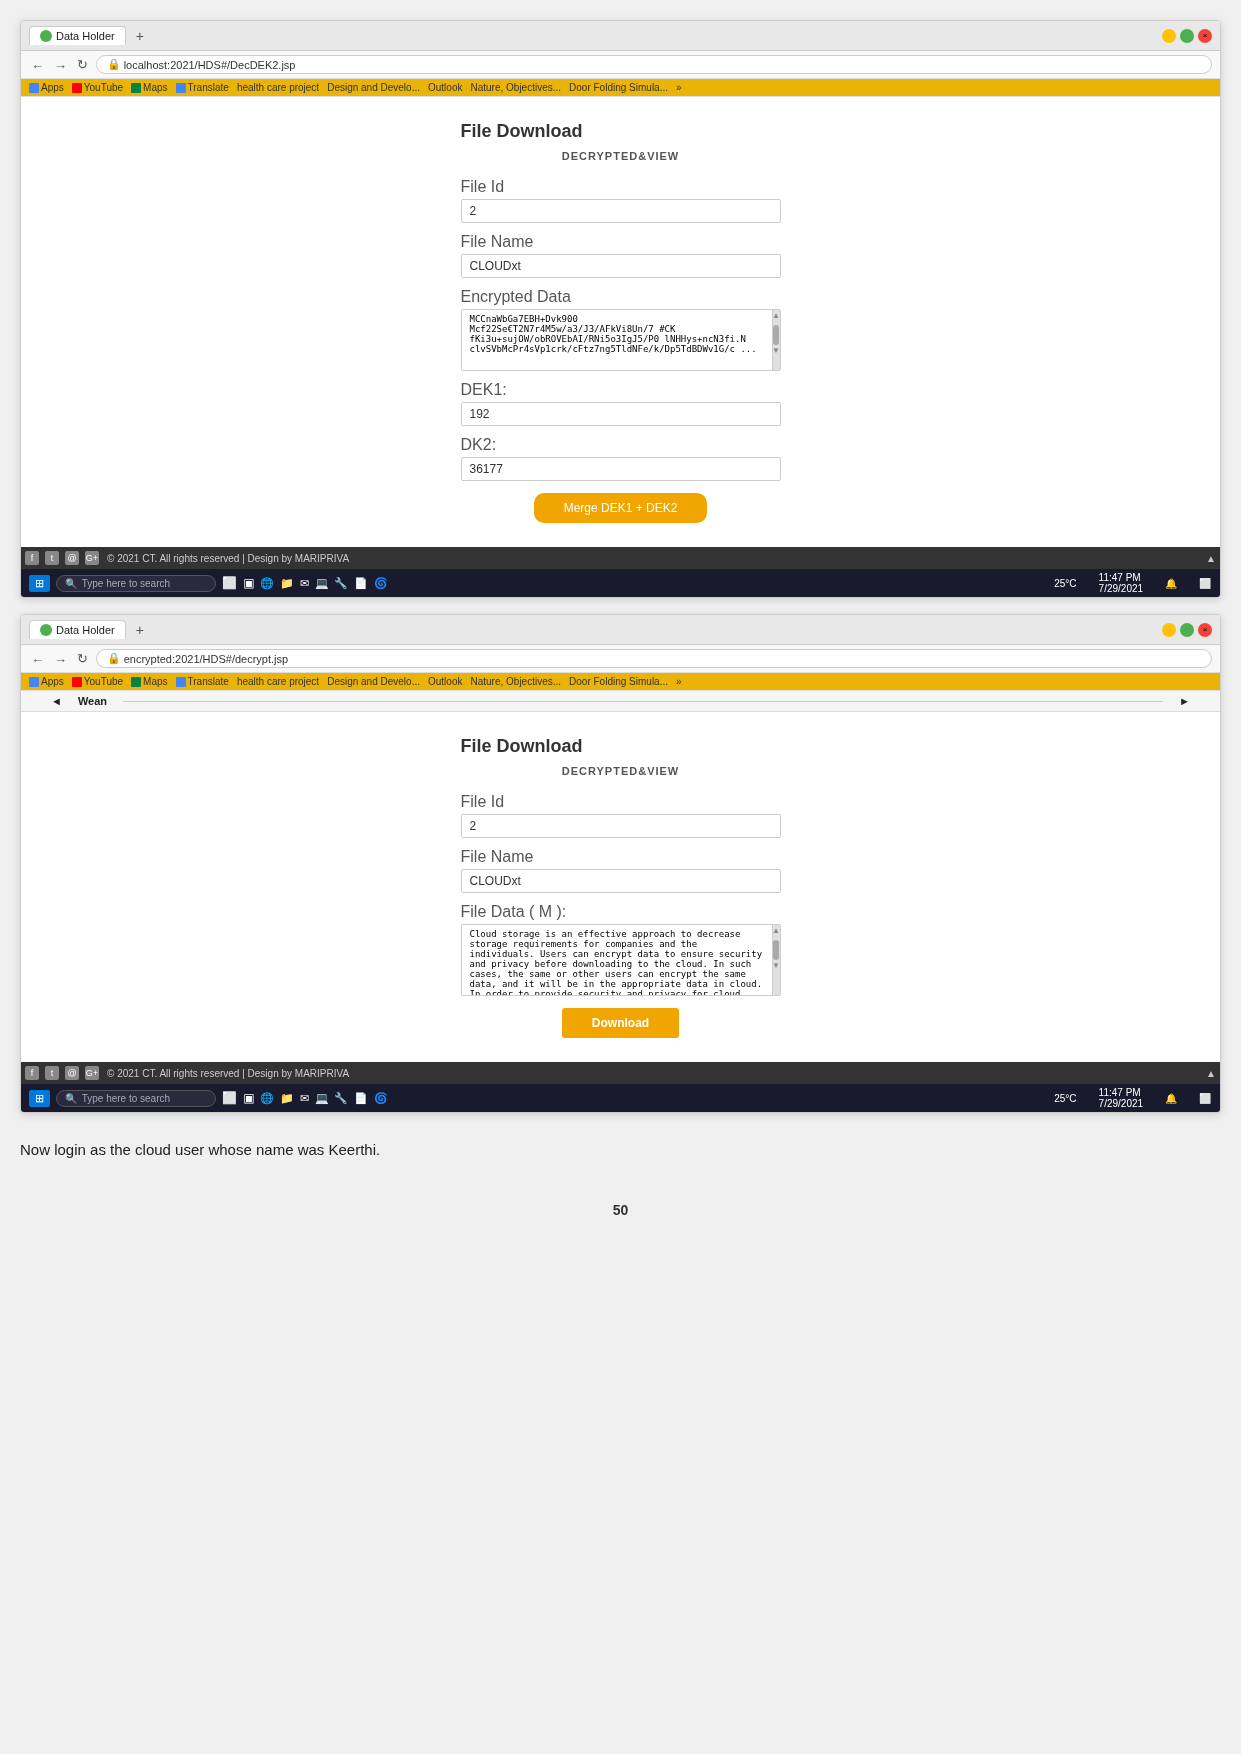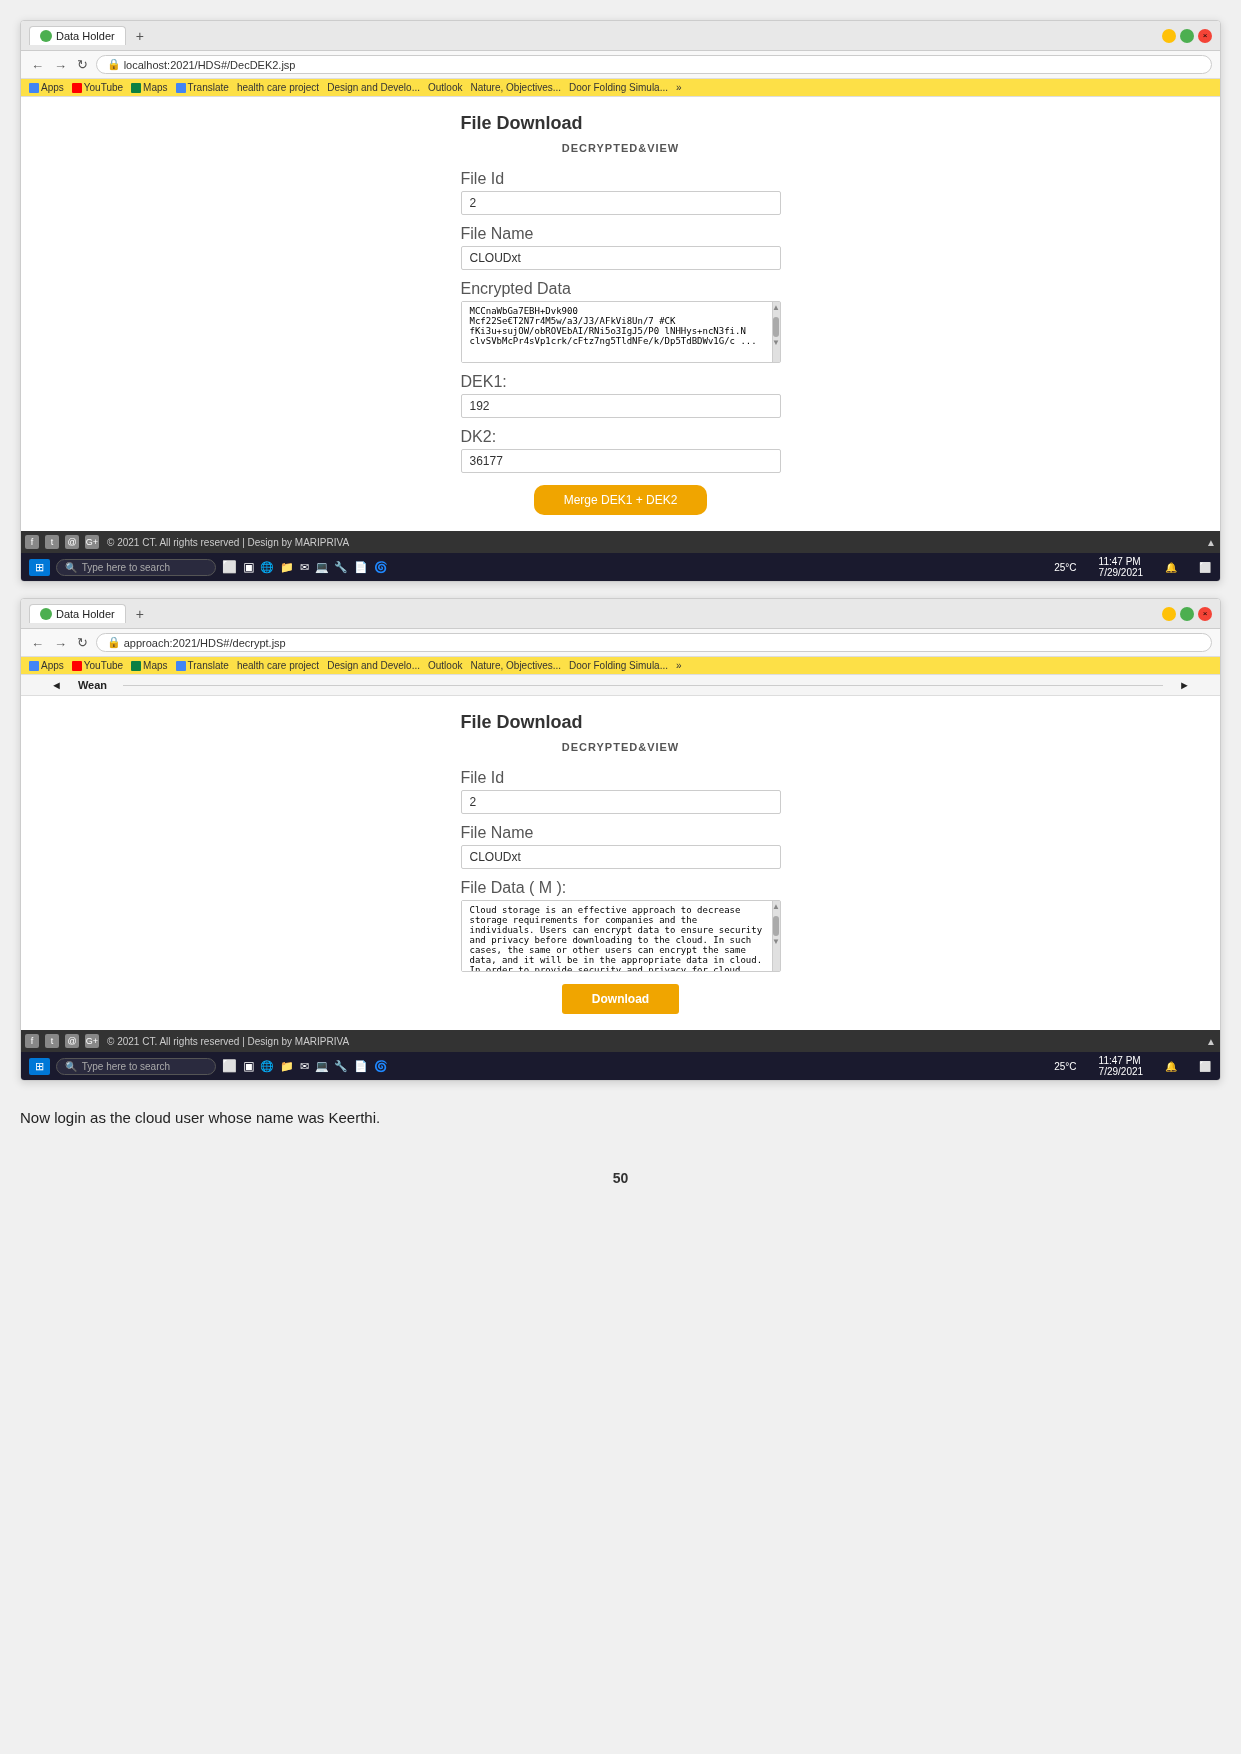--- a/index.html
+++ b/index.html
@@ -115,21 +115,21 @@
       border-radius: 12px;
       padding: 2px 10px;
       font-size: 11px;
       flex: 1;
       color: #333;
       display: flex;
       align-items: center;
     }
 
     .bookmarks-bar {
-      background: #fde047;
+      background: #eab308;
       border-bottom: 1px solid #ddd;
       padding: 3px 8px;
       display: flex;
       gap: 8px;
       font-size: 10px;
       color: #333;
       overflow: hidden;
       white-space: nowrap;
     }
 
@@ -302,21 +302,21 @@
     .page-number {
       text-align: center;
       font-size: 14px;
       color: #333;
       margin-top: 20px;
       font-weight: bold;
     }
 
     .section-container {
       max-width: 320px;
-      margin: 0 auto;
+      margin: 8px auto;
     }
 
     .scrollbar-indicator {
       width: 8px;
       background: #e0e0e0;
       border-left: 1px solid #ccc;
       display: flex;
       flex-direction: column;
       align-items: center;
     }
@@ -506,21 +506,21 @@
       </div>
     </div>
 
     <div class="browser-addressbar">
       <button class="nav-btn">←</button>
       <button class="nav-btn">→</button>
       <button class="nav-btn">↻</button>
       <div class="address-box">
         <span>🔒</span>
         &nbsp;
-        <span>approach:2021/HDS#/decrypt.jsp</span>
+        <span>encrypted:2021/HDS#/decrypt.jsp</span>
       </div>
     </div>
 
     <div class="bookmarks-bar">
       <span class="bookmark-item">
         <span class="bookmark-icon" style="background:#4285f4;"></span>
         Apps
       </span>
       <span class="bookmark-item">
         <span class="bookmark-icon" style="background:#f00;"></span>

